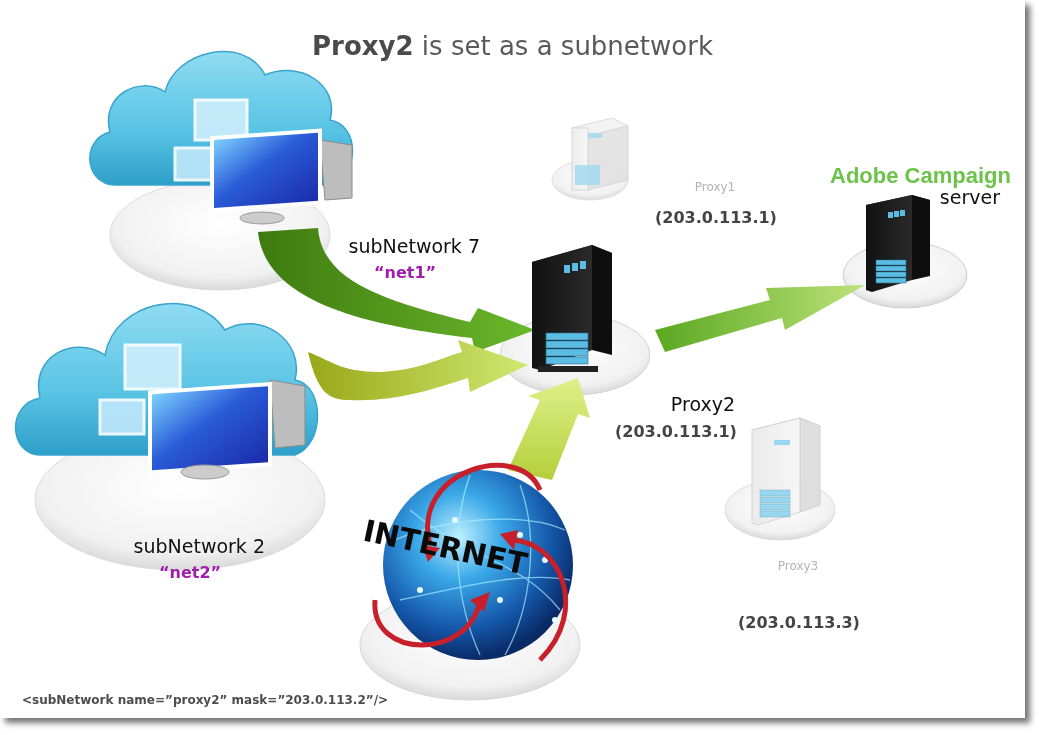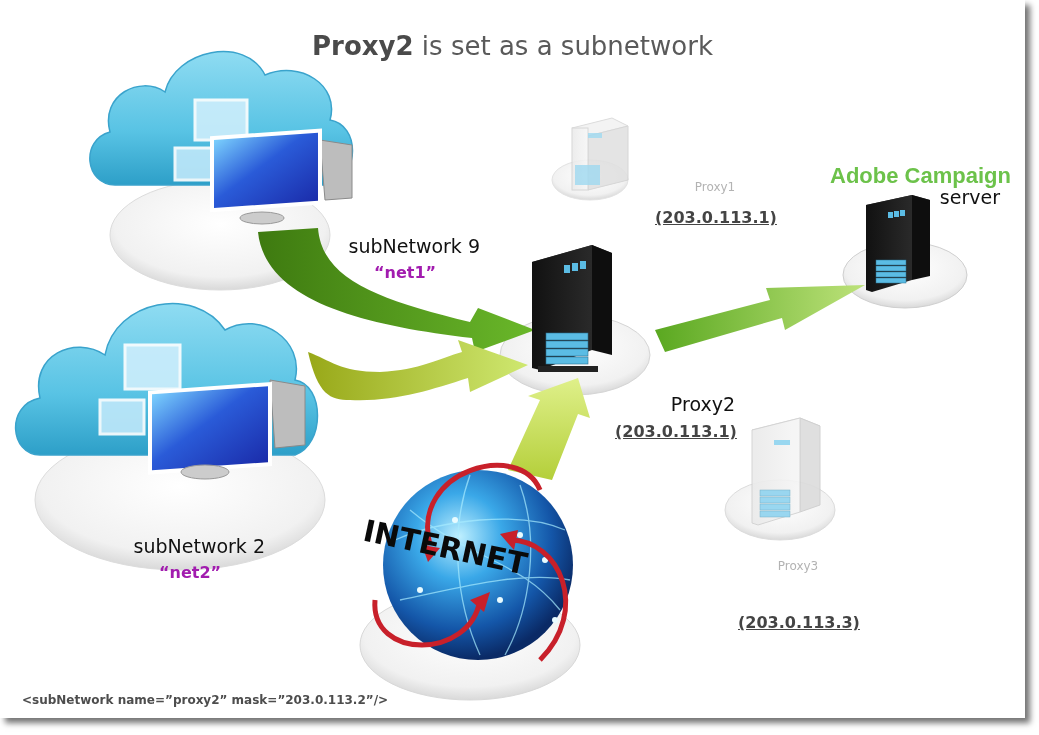--- a/index.html
+++ b/index.html
@@ -7,21 +7,21 @@
   .frame { position:absolute; left:0; top:0; width:1025px; height:718px; background:#ffffff;
            box-shadow: 5px 5px 6px rgba(0,0,0,0.55); }
   svg.diagram { position:absolute; left:0; top:0; }
   .txt { position:absolute; white-space:nowrap;margin-top:23px; }
   .title { left:0; width:1025px; top:8px; text-align:center; font-size:26px; color:#555555; font-family:"DejaVu Sans", sans-serif; }
   .title b { font-weight:bold; color:#4a4a4a; }
   .title span.rest { font-weight:normal; color:#5a5a5a; }
   .lbl-name { font-size:19px; color:#111111; text-align:right; }
   .lbl-sub { font-size:16px; font-weight:bold; color:#a21caf; text-align:center; }
   .lbl-grey { font-size:12px; color:#b3b3b3; text-align:center; }
-  .lbl-ip { font-size:16px; font-weight:bold; color:#444444; text-align:left;text-decoration:underline; }
+  .lbl-ip { font-size:16px; font-weight:bold; color:#444444; text-align:left; }
   .adobe { font-size:22px; font-weight:bold; color:#6cc24a; font-family:"Liberation Sans", sans-serif; text-align:center; }
   .code { font-size:12px; font-weight:bold; color:#4d4d4d; }
 </style>
 </head>
 <body>
 
 <div class="frame"></div>
 
 <svg class="diagram" width="1039" height="735" viewBox="0 0 1039 735">
   <defs>
@@ -177,21 +177,21 @@
     <path d="M375,600 C370,660 470,660 480,600" fill="none" stroke="#c8202a" stroke-width="5"></path>
     <polygon points="470,600 490,592 484,612" fill="#c8202a"></polygon>
     <path d="M510,540 C560,540 590,610 540,660" fill="none" stroke="#c8202a" stroke-width="5"></path>
     <polygon points="500,534 518,530 514,550" fill="#c8202a"></polygon>
     <text x="358" y="555" font-family="DejaVu Sans, sans-serif" font-size="30" font-weight="bold" fill="#0a0a0a" transform="rotate(12 430 565)">INTERNET</text>
   </g>
 </svg>
 
 <div class="txt title"><b>Proxy2</b><span class="rest"> is set as a subnetwork</span></div>
 
-<div class="txt lbl-name" style="left:330px; top:212px; width:150px;">subNetwork 9</div>
+<div class="txt lbl-name" style="left:330px; top:212px; width:150px;">subNetwork 7</div>
 <div class="txt lbl-sub" style="left:330px; top:240px; width:150px;">“net1”</div>
 
 <div class="txt lbl-name" style="left:115px; top:512px; width:150px;">subNetwork 2</div>
 <div class="txt lbl-sub" style="left:115px; top:540px; width:150px;text-align:center;">“net2”</div>
 
 <div class="txt lbl-grey" style="left:655px; top:157px; width:120px;">Proxy1</div>
 <div class="txt lbl-ip" style="left:655px; top:185px; width:120px;">(203.0.113.1)</div>
 
 <div class="txt adobe" style="left:830px; top:140px; width:170px;">Adobe Campaign</div>
 <div class="txt lbl-name" style="left:830px; top:163px; width:170px;">server</div>

